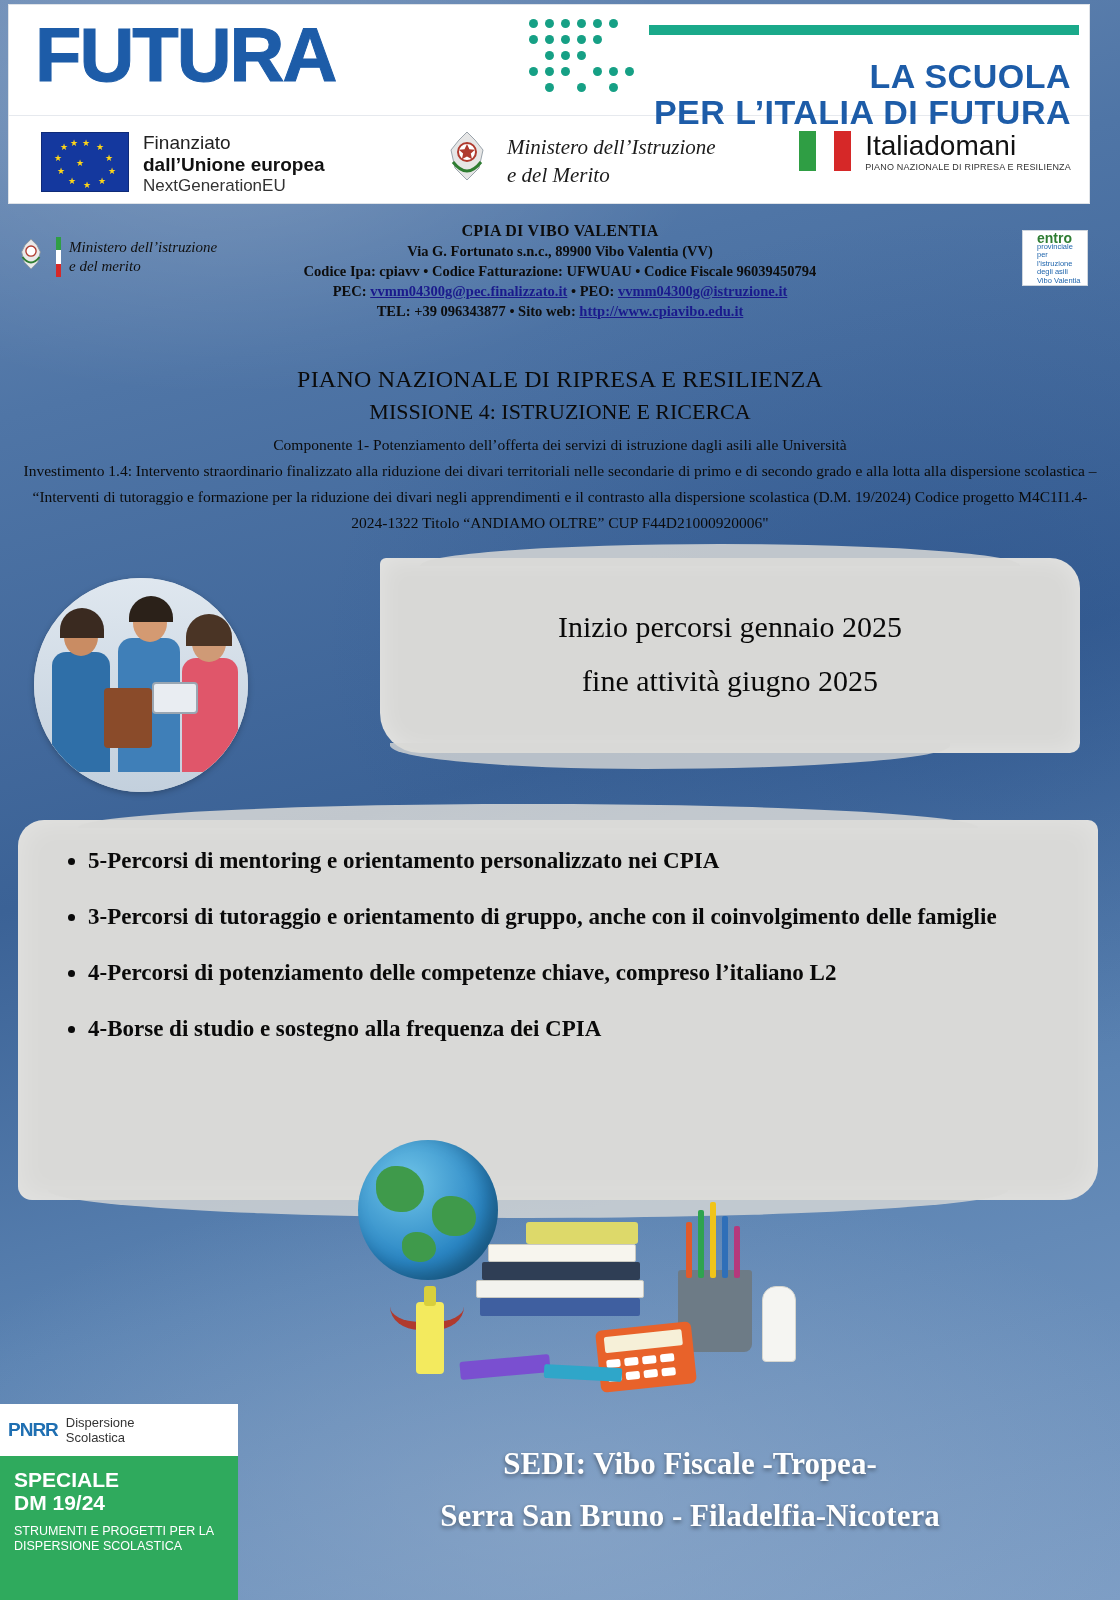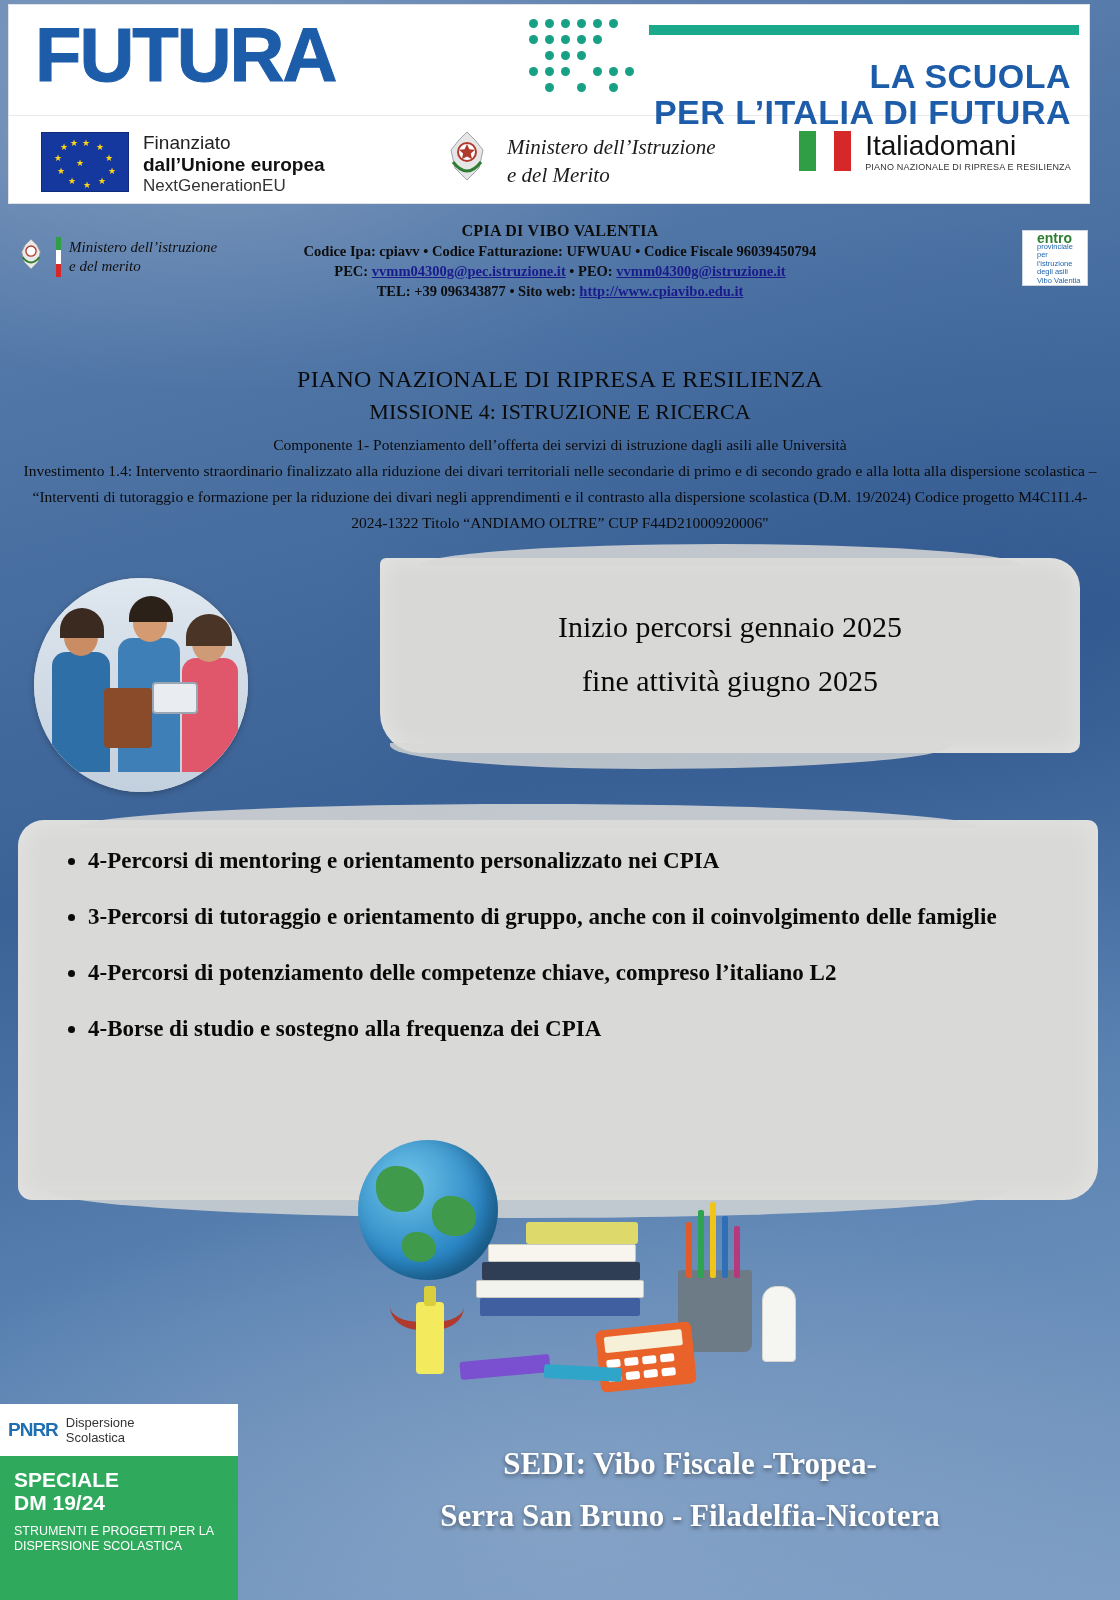--- a/index.html
+++ b/index.html
@@ -421,24 +421,25 @@
 
   <div class="cpia-logo">
     <div class="big">entro</div>
     <div>provinciale</div>
     <div>per l’istruzione</div>
     <div>degli asili</div>
     <div>Vibo Valentia</div>
   </div>
 
   <div class="school">CPIA DI VIBO VALENTIA</div>
+  <div class="line">Via G. Fortunato s.n.c., 89900 Vibo Valentia (VV)</div>
   <div class="line">Codice Ipa: cpiavv • Codice Fatturazione: UFWUAU • Codice Fiscale 96039450794</div>
   <div class="line">
     <span>PEC:</span>
-    <a href="#">vvmm04300g@pec.istruzione.it</a>
+    <a href="#">vvmm04300g@pec.finalizzato.it</a>
     <span>• PEO:</span>
     <a href="#">vvmm04300g@istruzione.it</a>
   </div>
   <div class="line">
     <span>TEL: +39 096343877 • Sito web:</span>
     <a href="#">http://www.cpiavibo.edu.it</a>
   </div>
 </div>
 
 <div class="pnrr-title">
@@ -468,21 +469,21 @@
 
 <div class="stroke top"></div>
 <div class="dates">
   <div>Inizio percorsi gennaio 2025</div>
   <div>fine attività giugno 2025</div>
 </div>
 
 <div class="stroke mid"></div>
 <div class="bullets">
   <ul>
-    <li>4-Percorsi di mentoring e orientamento personalizzato nei CPIA</li>
+    <li>5-Percorsi di mentoring e orientamento personalizzato nei CPIA</li>
     <li>3-Percorsi di tutoraggio e orientamento di gruppo, anche con il coinvolgimento delle famiglie</li>
     <li>4-Percorsi di potenziamento delle competenze chiave, compreso l’italiano L2</li>
     <li>4-Borse di studio e sostegno alla frequenza dei CPIA</li>
   </ul>
 </div>
 
 <div class="supplies">
   <div class="globe">
     <div class="land" style="left:18px;top:26px;width:48px;height:46px;"></div>
     <div class="land" style="left:74px;top:56px;width:44px;height:40px;"></div>

